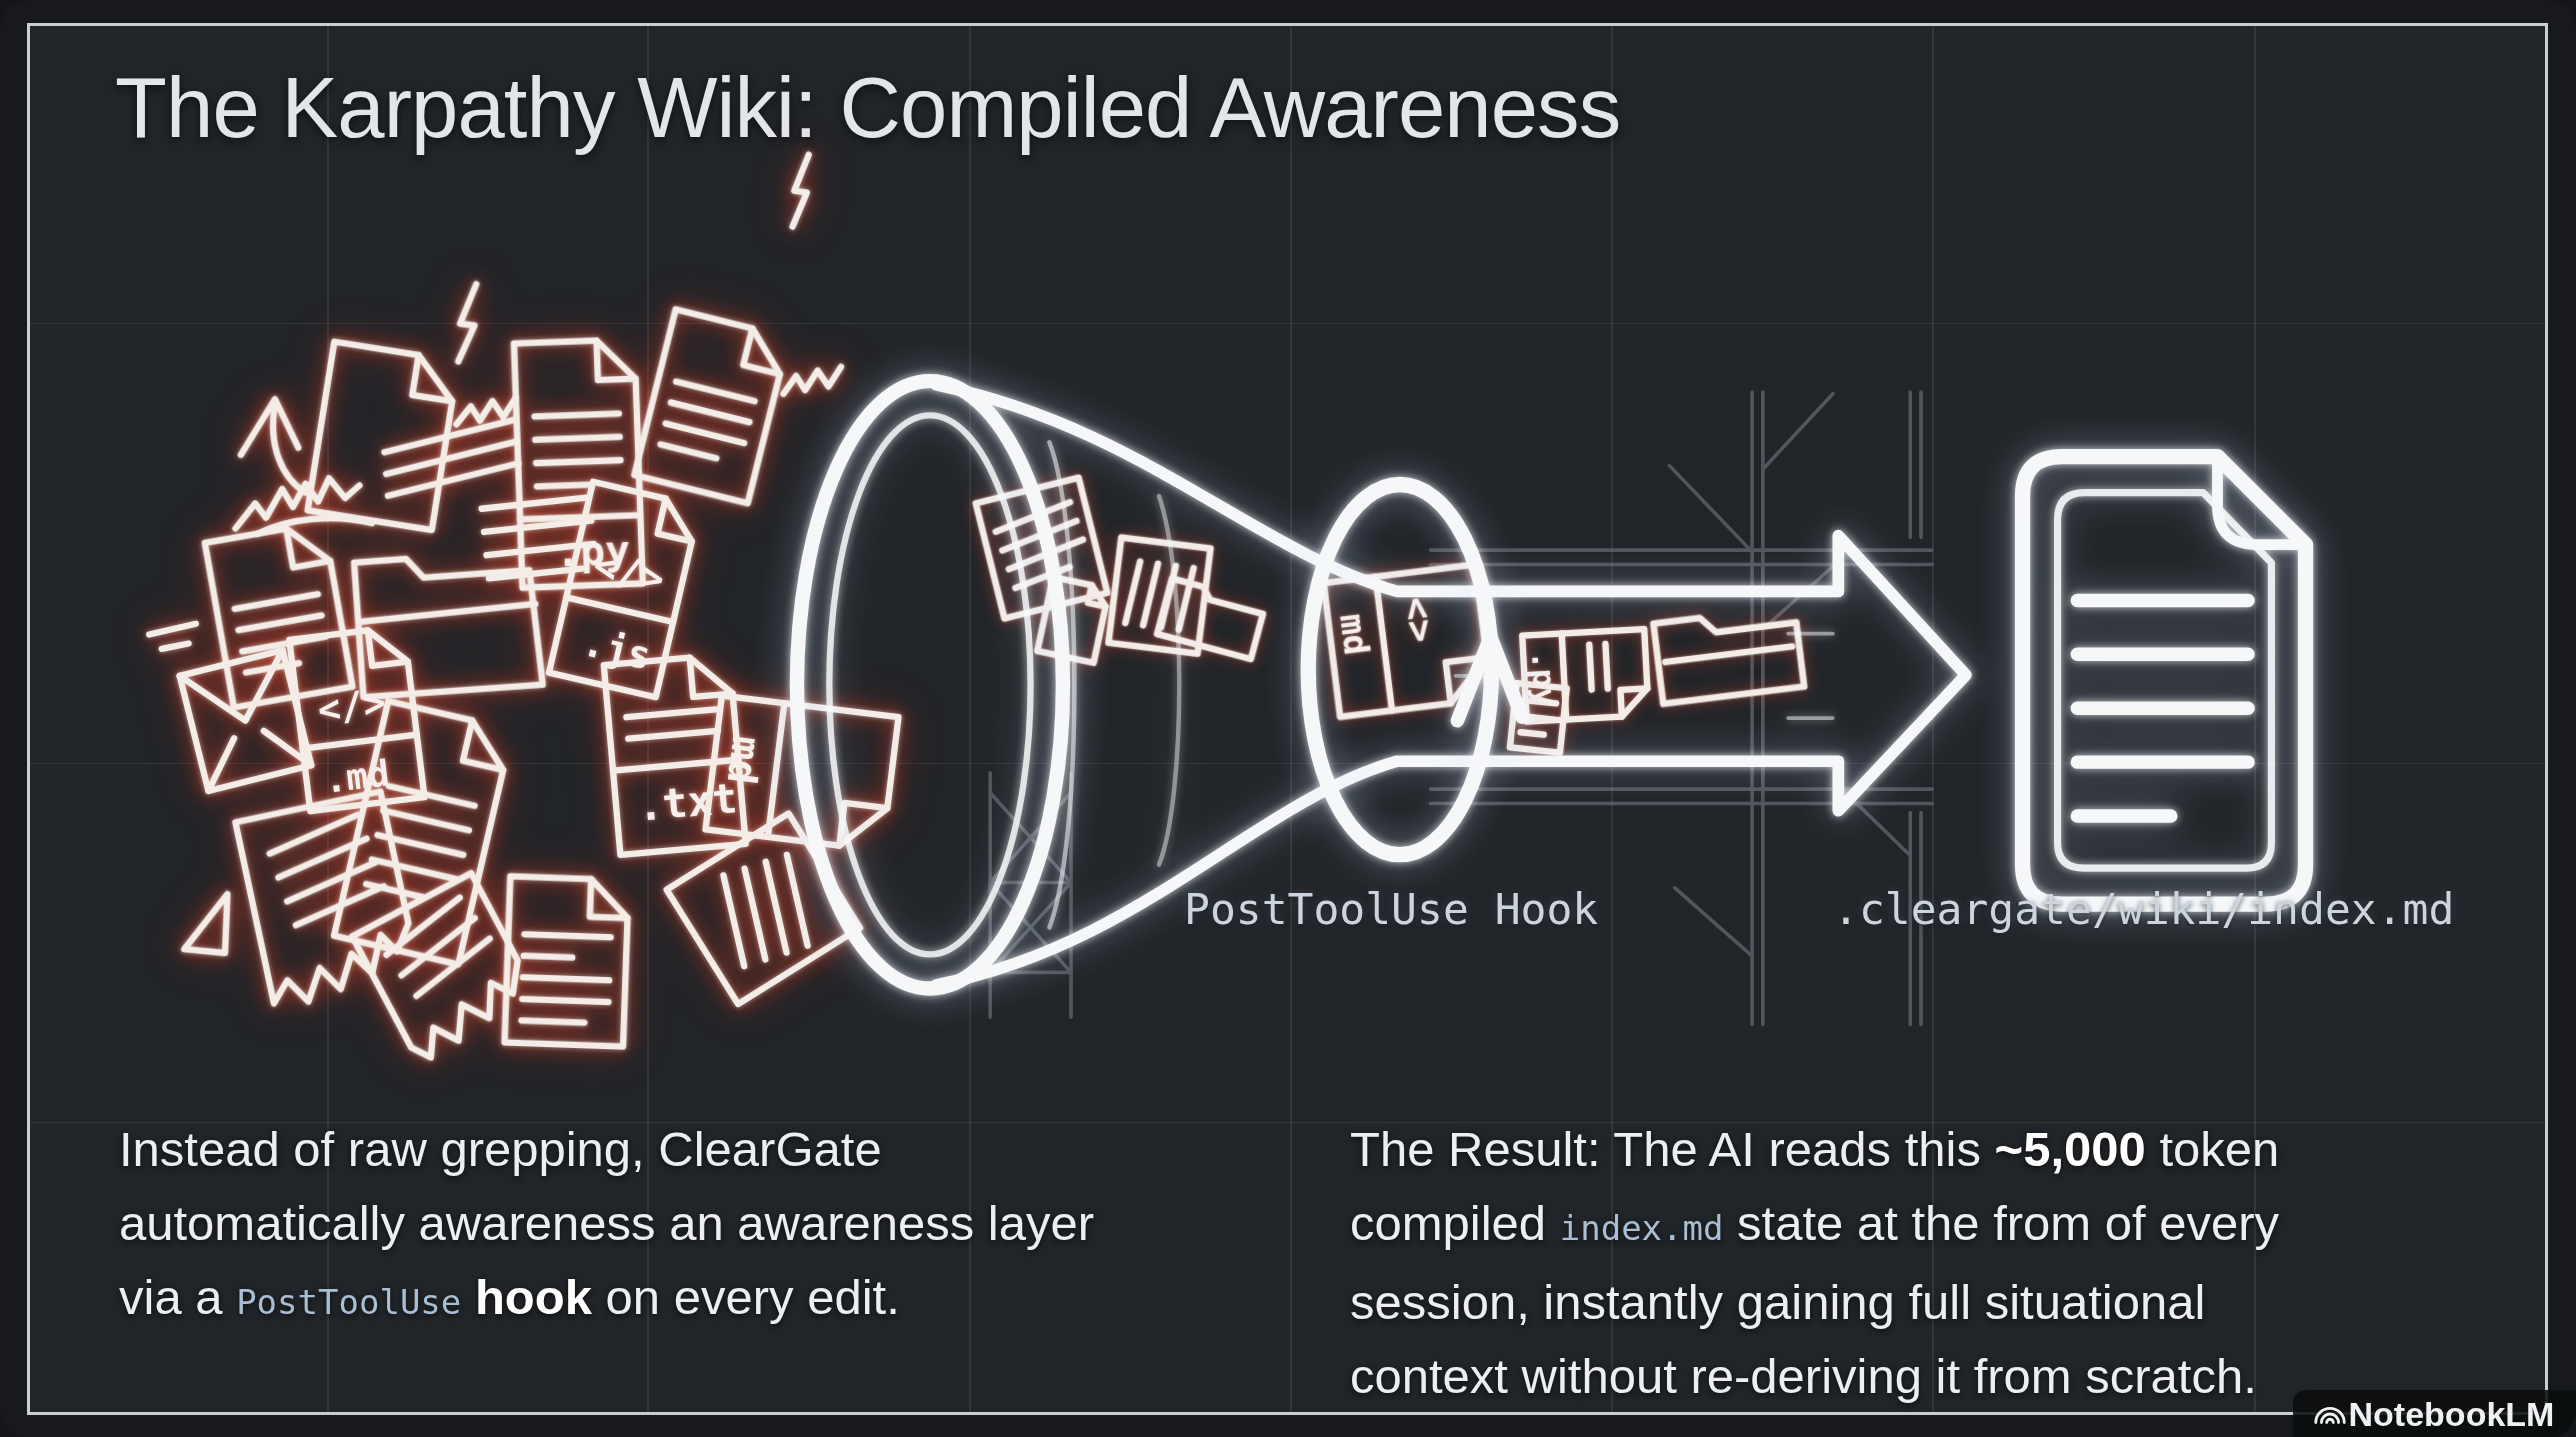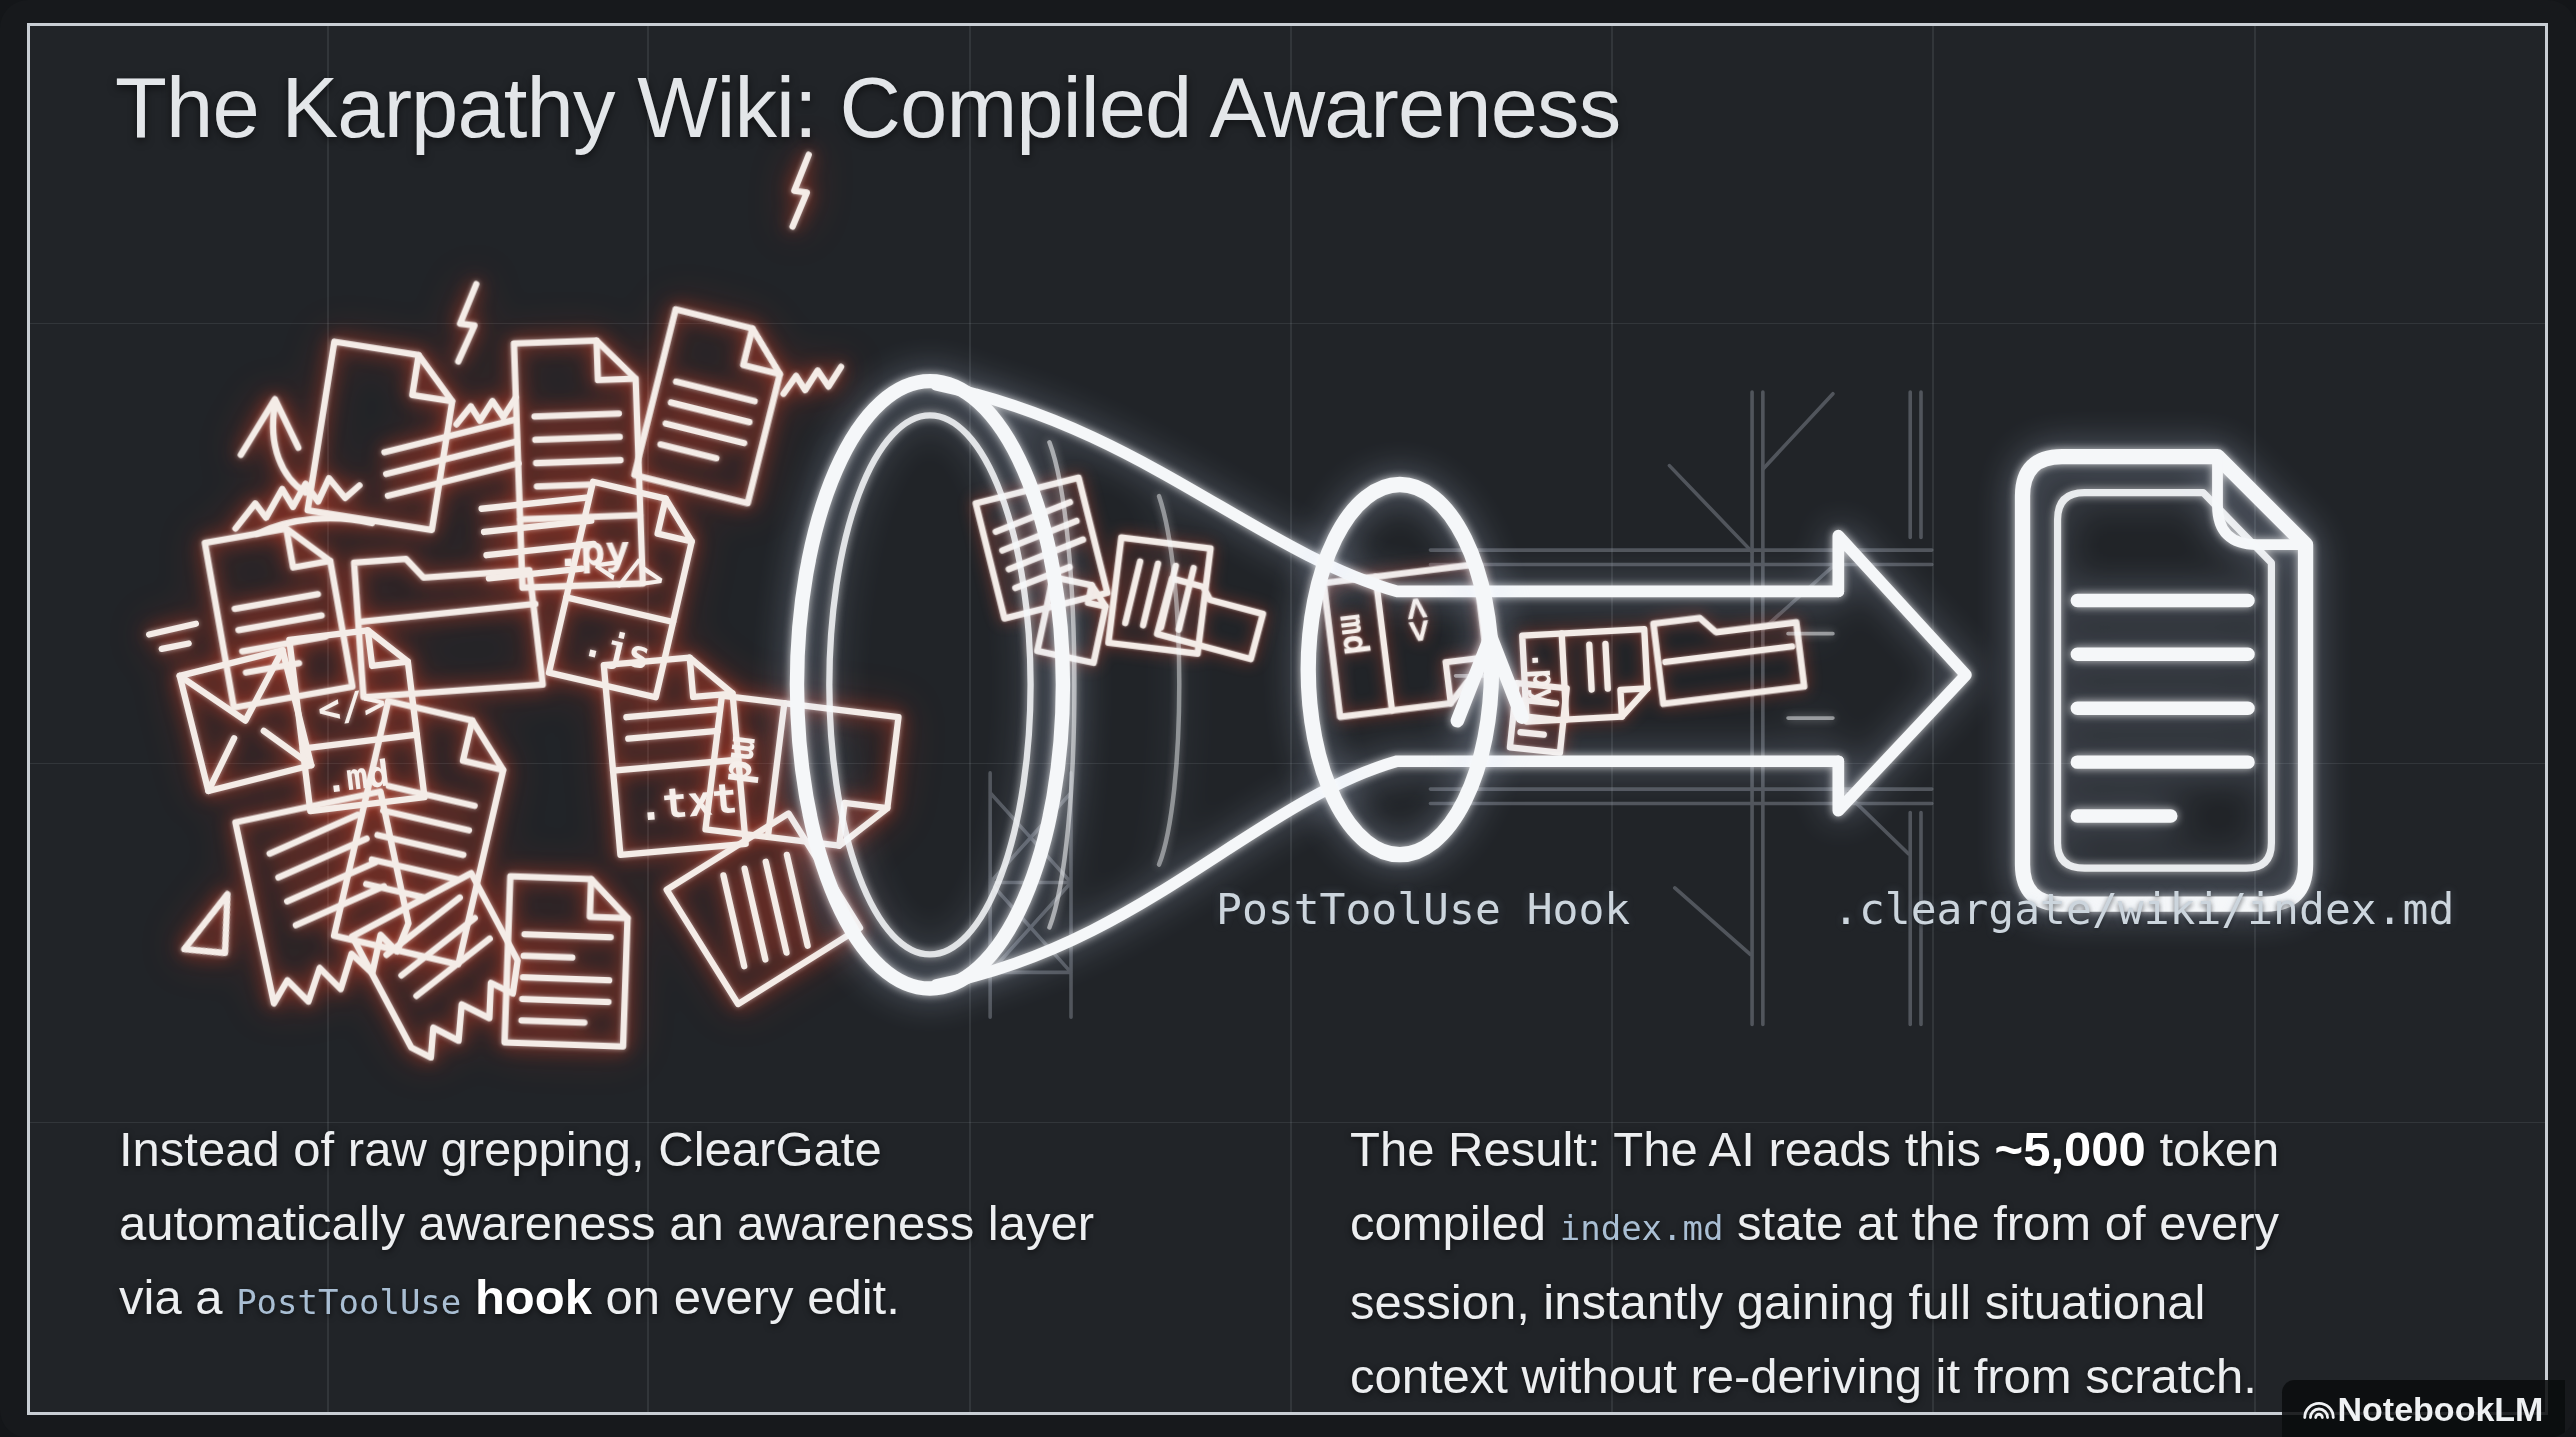--- a/index.html
+++ b/index.html
@@ -20,21 +20,21 @@
   .glowRs{filter:drop-shadow(0 0 2px rgba(255,240,234,.5)) drop-shadow(0 0 8px rgba(255,80,48,.45));}
   .glowW{filter:drop-shadow(0 0 5px rgba(255,255,255,.75)) drop-shadow(0 0 20px rgba(208,224,255,.42));}
   .svgtxt{fill:#f6efeb;stroke:none;font-family:"DejaVu Sans Mono","Liberation Mono",monospace;font-weight:bold;}
   .dlabel{position:absolute;font-family:"DejaVu Sans Mono","Liberation Mono",monospace;font-size:43px;
           color:#ccd5dd;white-space:nowrap;text-shadow:0 0 9px rgba(160,180,205,.28), 0 1.8px 5.4px rgba(0,0,0,.6);}
   .note{position:absolute;font-size:49px;line-height:74px;color:#eceef0;
         text-shadow:0 1.8px 6.3px rgba(0,0,0,.6);}
   .note .nline{white-space:nowrap;}
   .note .code{font-family:"DejaVu Sans Mono","Liberation Mono",monospace;font-size:34px;color:#a9bed3;}
   .note .b{font-weight:bold;color:#ffffff;}
-  .watermark{position:absolute;right:11px;bottom:0;height:58px;padding:0 21.6px 0 18px;
+  .watermark{position:absolute;right:0;bottom:0;height:48px;padding:0 21.6px 0 18px;
              background:rgba(10,12,14,.88);border-radius:12.6px 0 0 0;display:flex;align-items:center;gap:0;z-index:5;}
   .watermark .wmtext{color:#eff1f3;font-size:34px;font-weight:bold;letter-spacing:0;}
 </style>
 </head>
 <body>
 
 <div class="stage">
 
   <div class="frame">
     <div class="gridline gv" style="left:297px"></div>
@@ -257,21 +257,21 @@
     </g>
 
     <g class="glowW">
       <path class="nw" stroke-width="17" d="M2295 508 H2468 L2566 606 V962 Q2566 1006 2522 1006 H2295 Q2251 1006 2251 962 V552 Q2251 508 2295 508 Z"></path>
       <path class="nw" stroke-width="12" d="M2468 508 V562 Q2468 606 2512 606 H2566"></path>
       <path class="nw" stroke-width="8" opacity=".9" d="M2320 548 H2452 L2528 626 V938 Q2528 966 2500 966 H2320 Q2290 966 2290 938 V578 Q2290 548 2320 548 Z"></path>
       <path class="nw" stroke-width="15" d="M2312 668 H2502 M2312 728 H2502 M2312 788 H2502 M2312 848 H2502 M2312 908 H2416"></path>
     </g>
   </svg>
 
-  <div class="dlabel" style="left:1216px;top:884px;">PostToolUse Hook</div>
+  <div class="dlabel" style="left:1184px;top:884px;">PostToolUse Hook</div>
 
   <div class="dlabel" style="left:1833px;top:884px;">.cleargate/wiki/index.md</div>
 
   <div class="note" style="left:119px;top:1112px;">
     <div class="nline"><span>Instead of raw grepping, ClearGate</span></div>
     <div class="nline"><span>automatically awareness an awareness layer</span></div>
     <div class="nline"><span>via a </span><span class="code">PostToolUse</span><span> </span><span class="b">hook</span><span> on every edit.</span></div>
   </div>
 
   <div class="note" style="left:1350px;top:1112px;">

